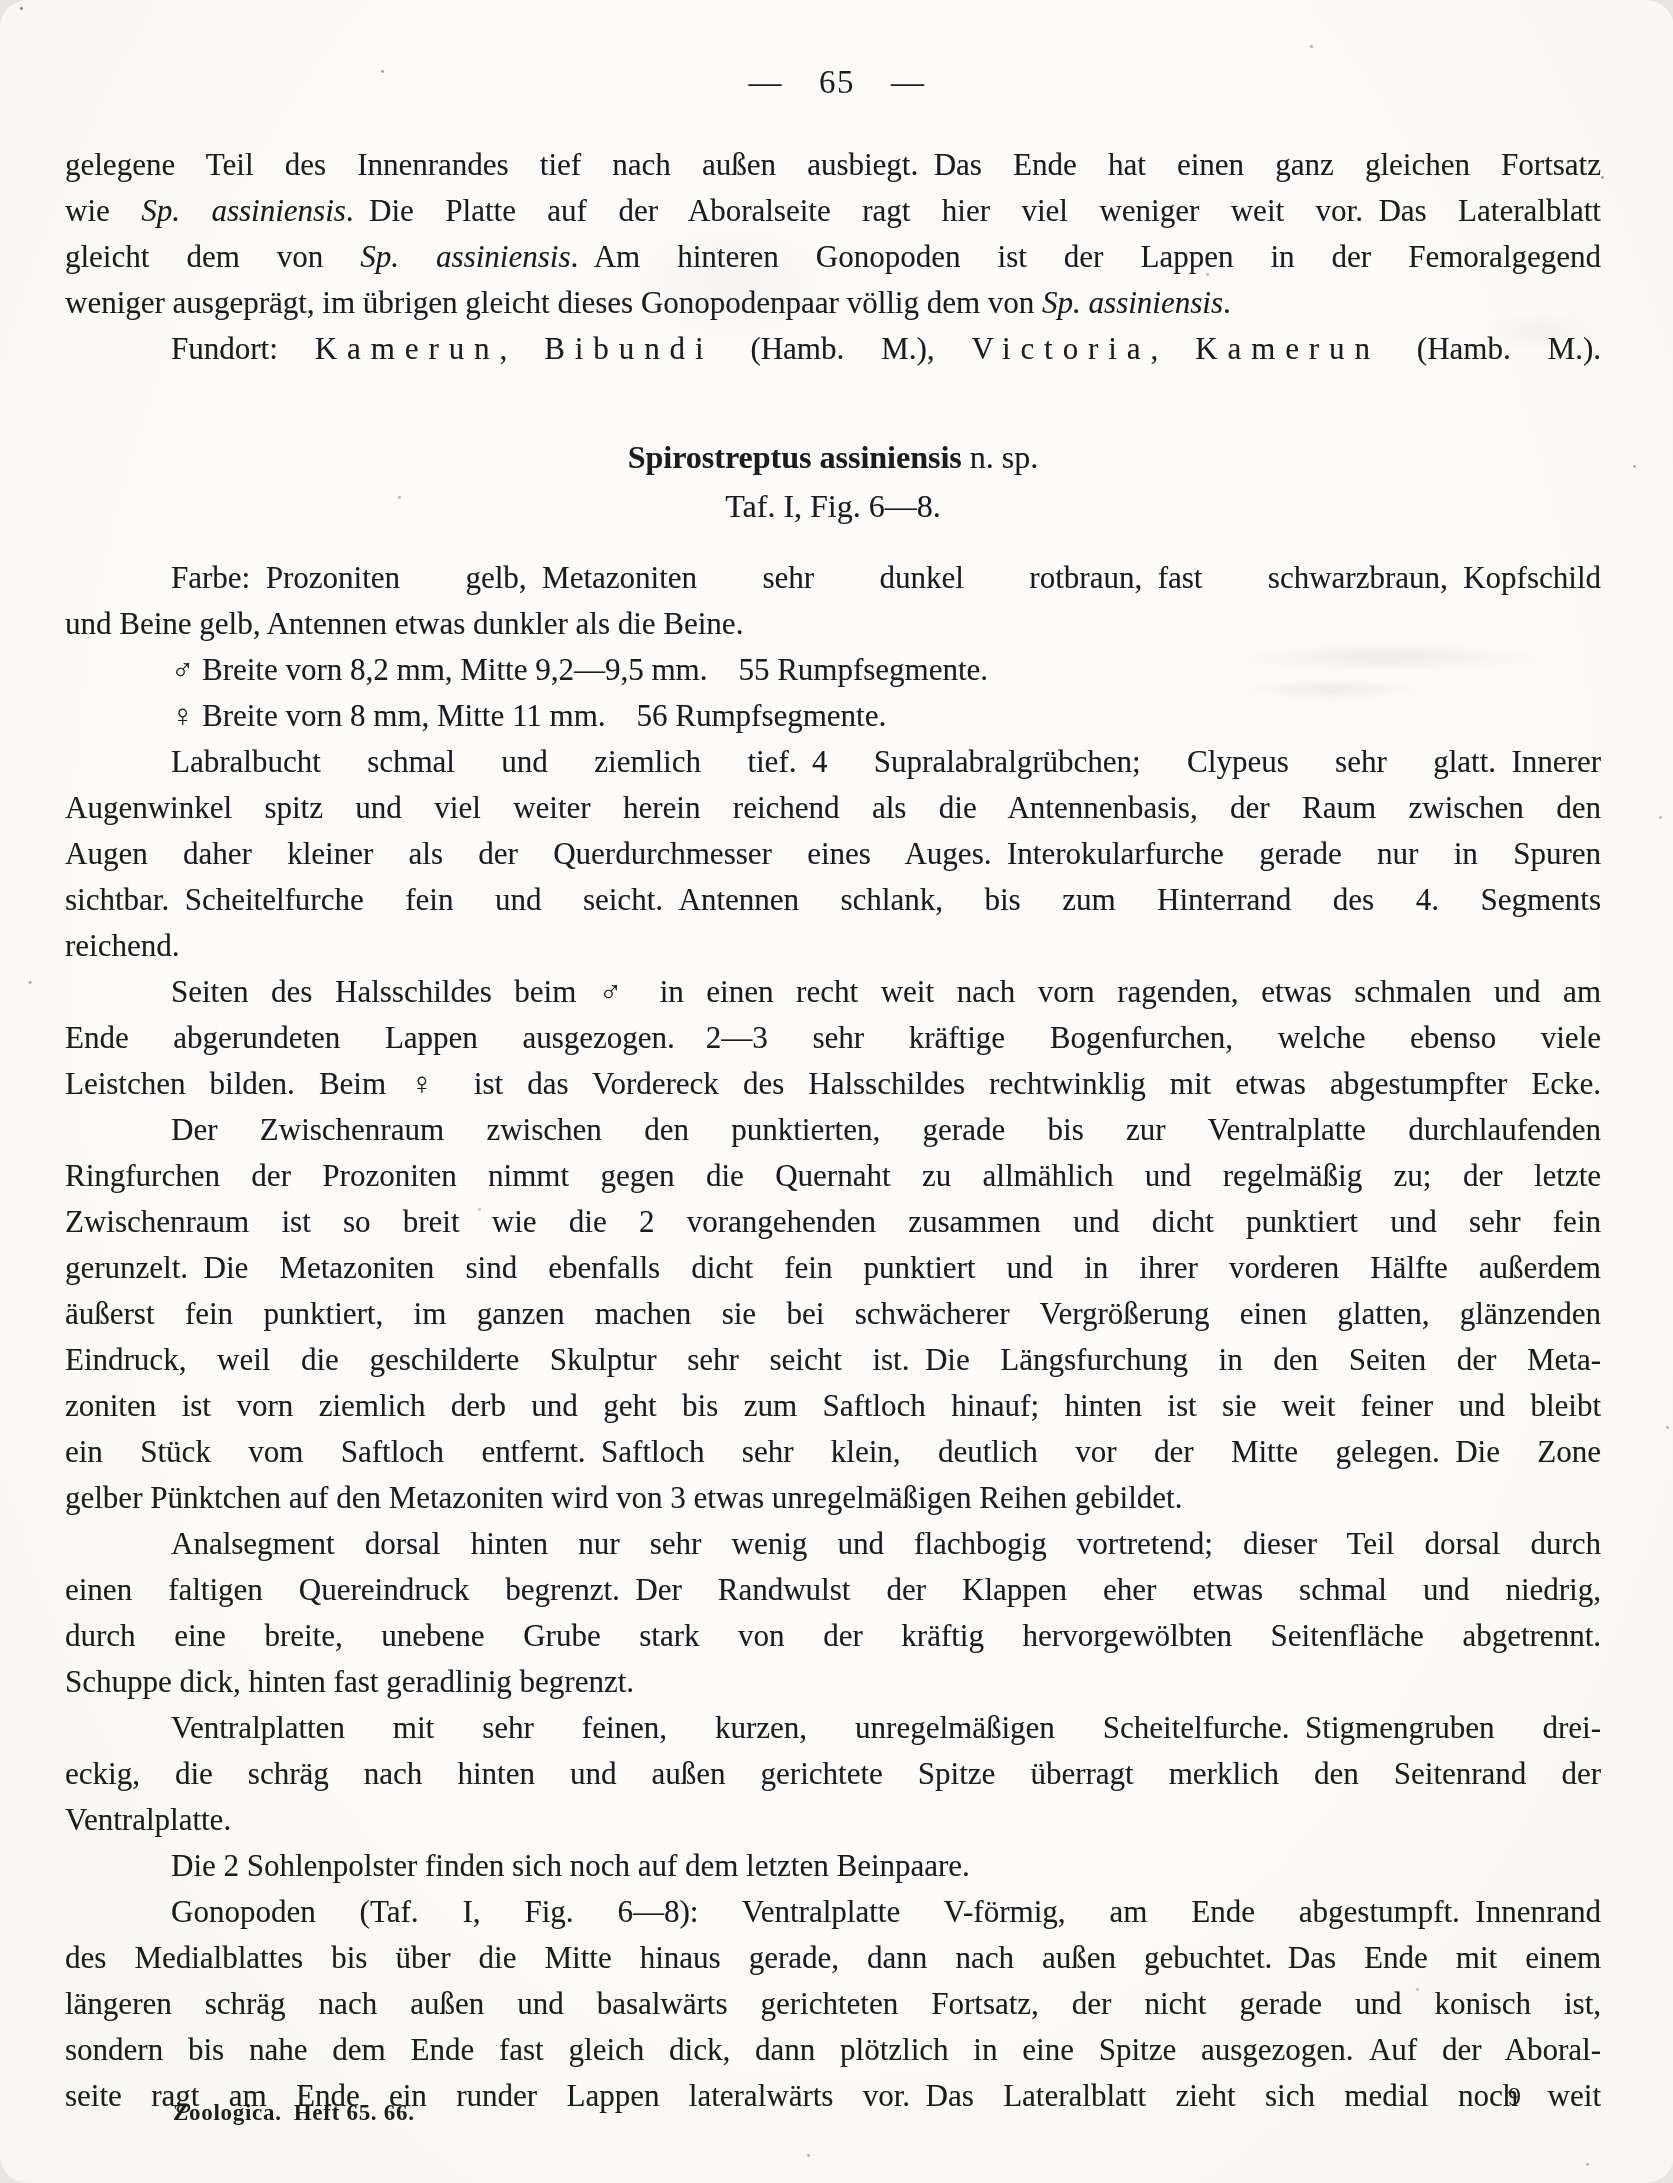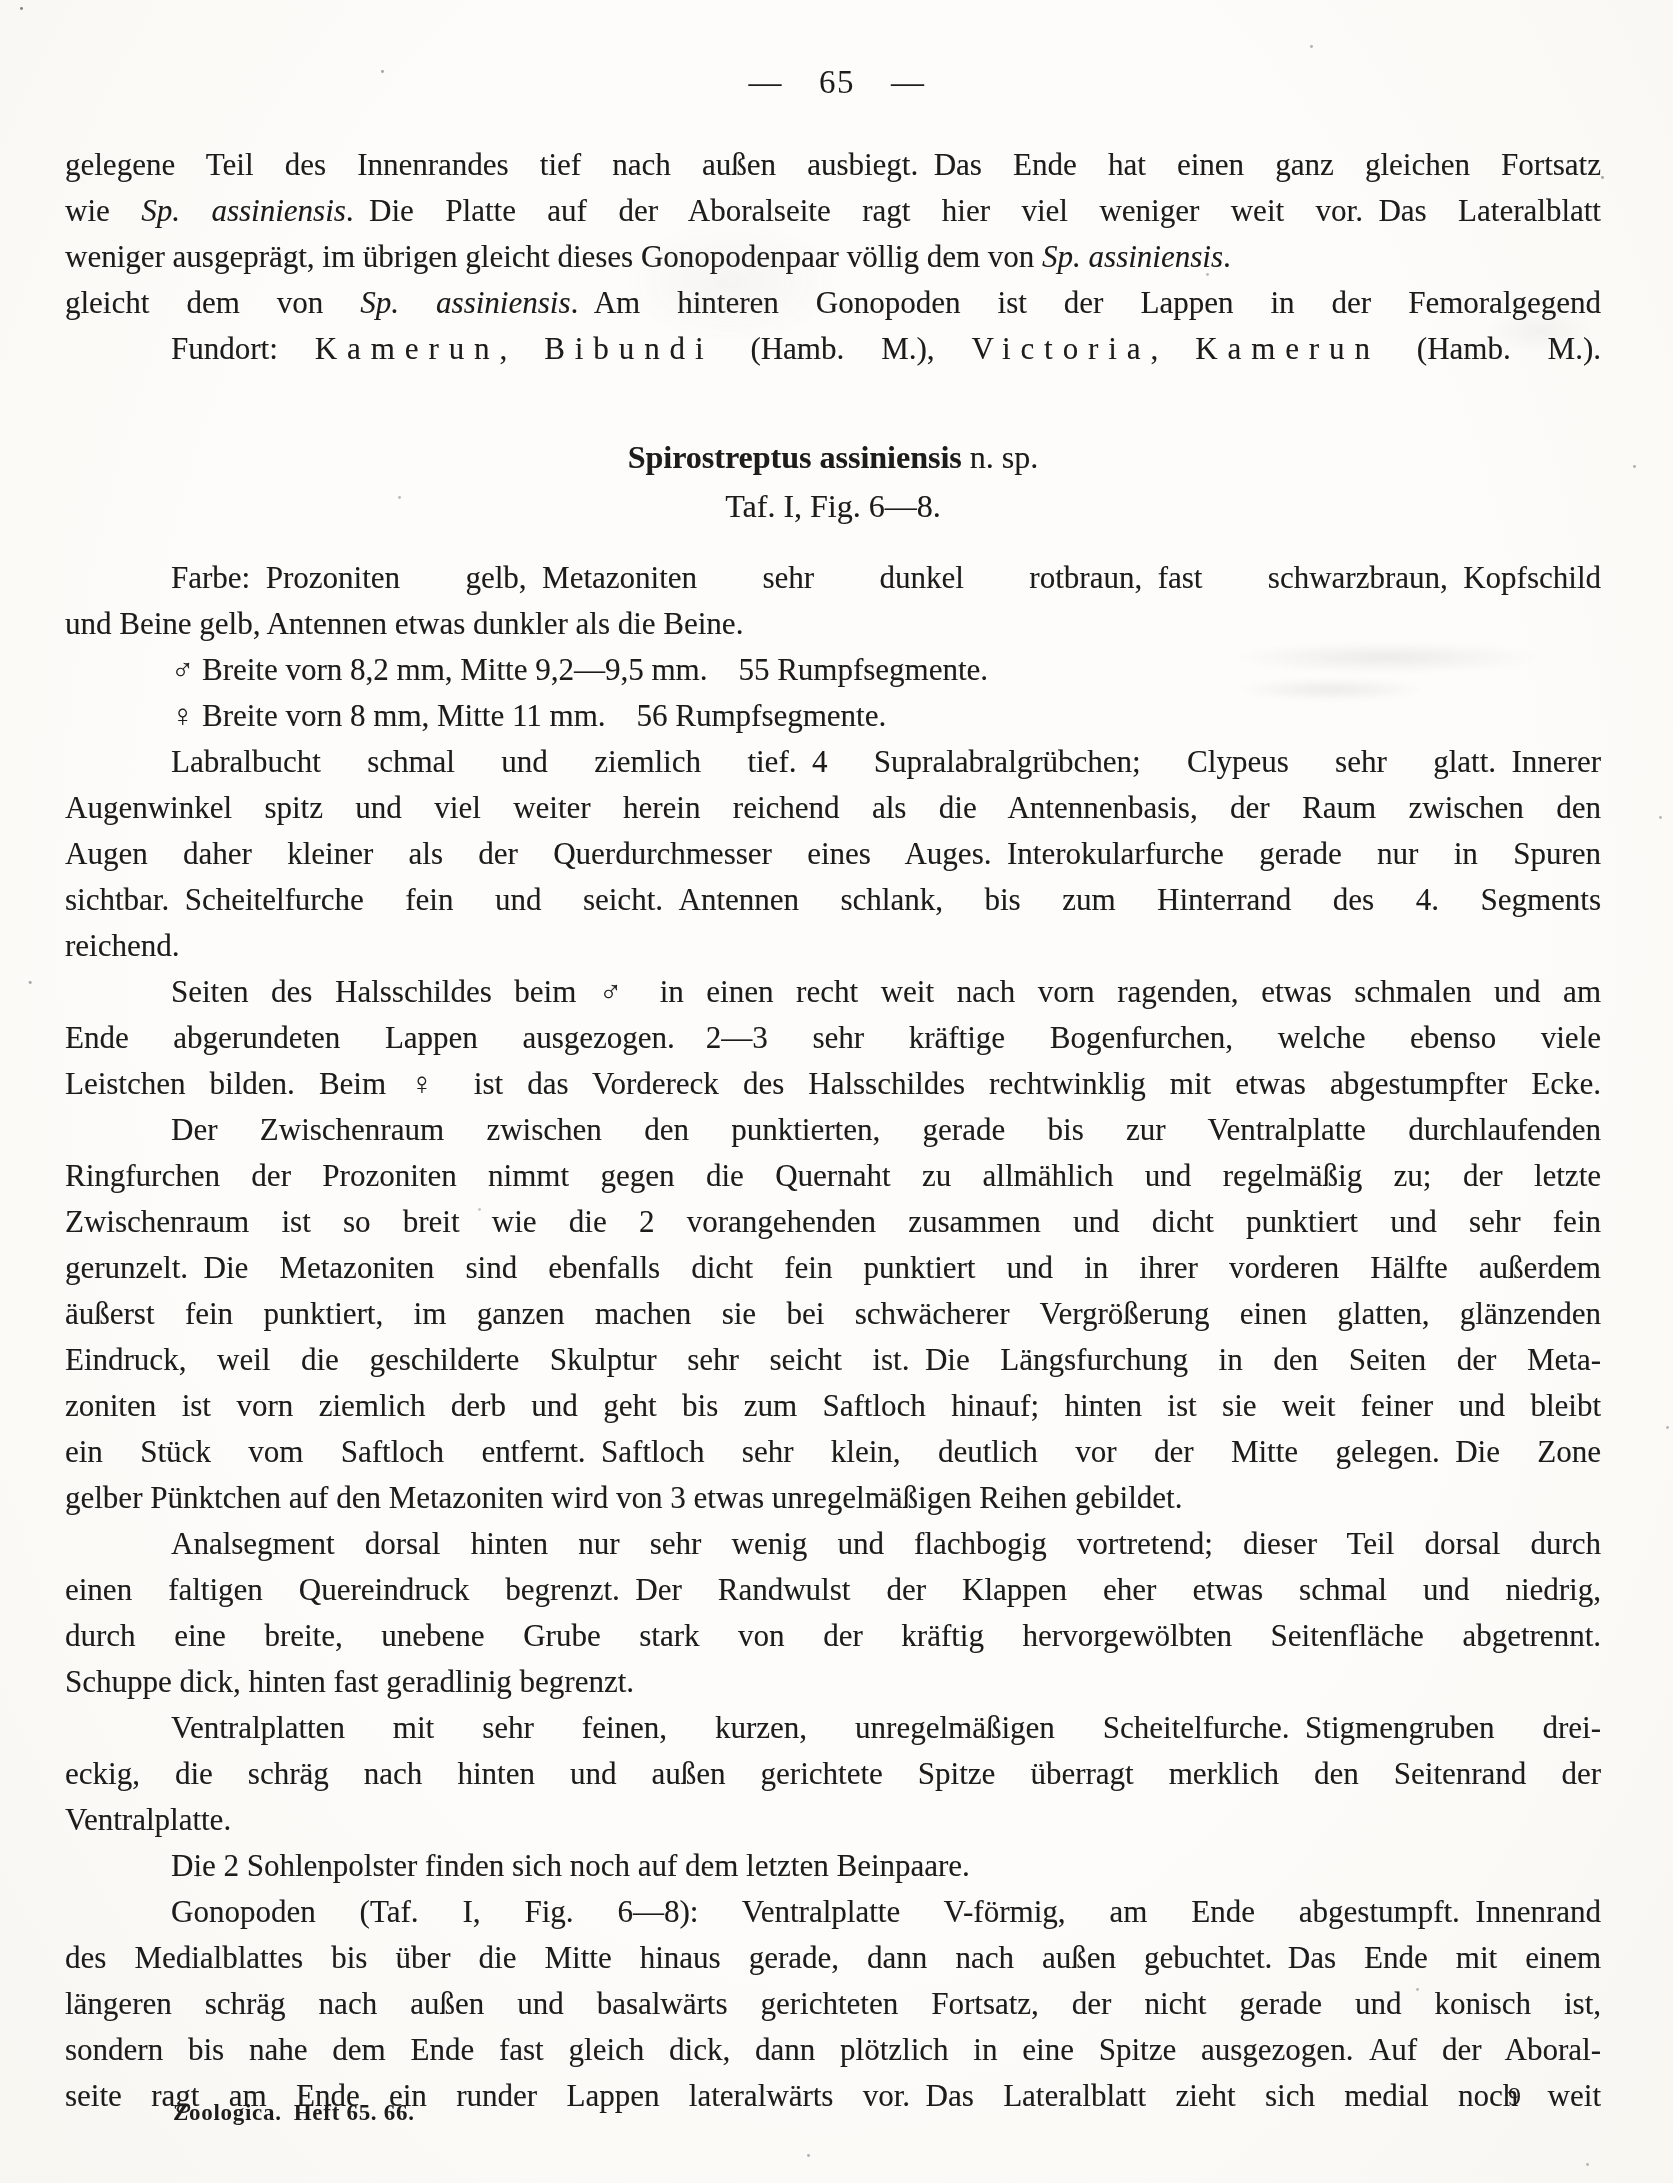--- a/index.html
+++ b/index.html
@@ -75,29 +75,29 @@
       176px 1867px 0 rgba(40,40,40,.3),
       1396px 1981px 0 rgba(40,40,40,.3),
       787px 2147px 0 rgba(40,40,40,.35),
       1566px 2156px 0 rgba(40,40,40,.3),
       1186px 266px 0 rgba(40,40,40,.3);
   }
 </style>
 </head>
 <body>
 
-<div class="page" style="color: rgb(28, 28, 28);">
+<div class="page" style="color: rgb(28, 28, 28); border-radius: 28px;">
   <div class="page-header">—  65  —</div>
 
   <div class="body-flow">
       <div class="block para">
         <div class="line j">gelegene Teil des Innenrandes tief nach außen ausbiegt. Das Ende hat einen ganz gleichen Fortsatz</div>
         <div class="line j">wie <span class="seg-i">Sp. assiniensis</span>. Die Platte auf der Aboralseite ragt hier viel weniger weit vor. Das Lateralblatt</div>
+        <div class="line j">gleicht dem von <span class="seg-i">Sp. assiniensis</span>. Am hinteren Gonopoden ist der Lappen in der Femoralgegend</div>
         <div class="line">weniger ausgeprägt, im übrigen gleicht dieses Gonopodenpaar völlig dem von <span class="seg-i">Sp. assiniensis</span>.</div>
-        <div class="line j">gleicht dem von <span class="seg-i">Sp. assiniensis</span>. Am hinteren Gonopoden ist der Lappen in der Femoralgegend</div>
       </div>
       <div class="block para indent">
         <div class="line j">Fundort: <span class="seg-sp">Kamerun</span>, <span class="seg-sp">Bibundi</span> (Hamb. M.), <span class="seg-sp">Victoria</span>, <span class="seg-sp">Kamerun</span> (Hamb. M.).</div>
       </div>
       <div class="block heading">
         <div class="line"><span class="seg-b">Spirostreptus assiniensis</span> n. sp.</div>
       </div>
       <div class="block subheading">
         <div class="line">Taf. I, Fig. 6—8.</div>
       </div>

